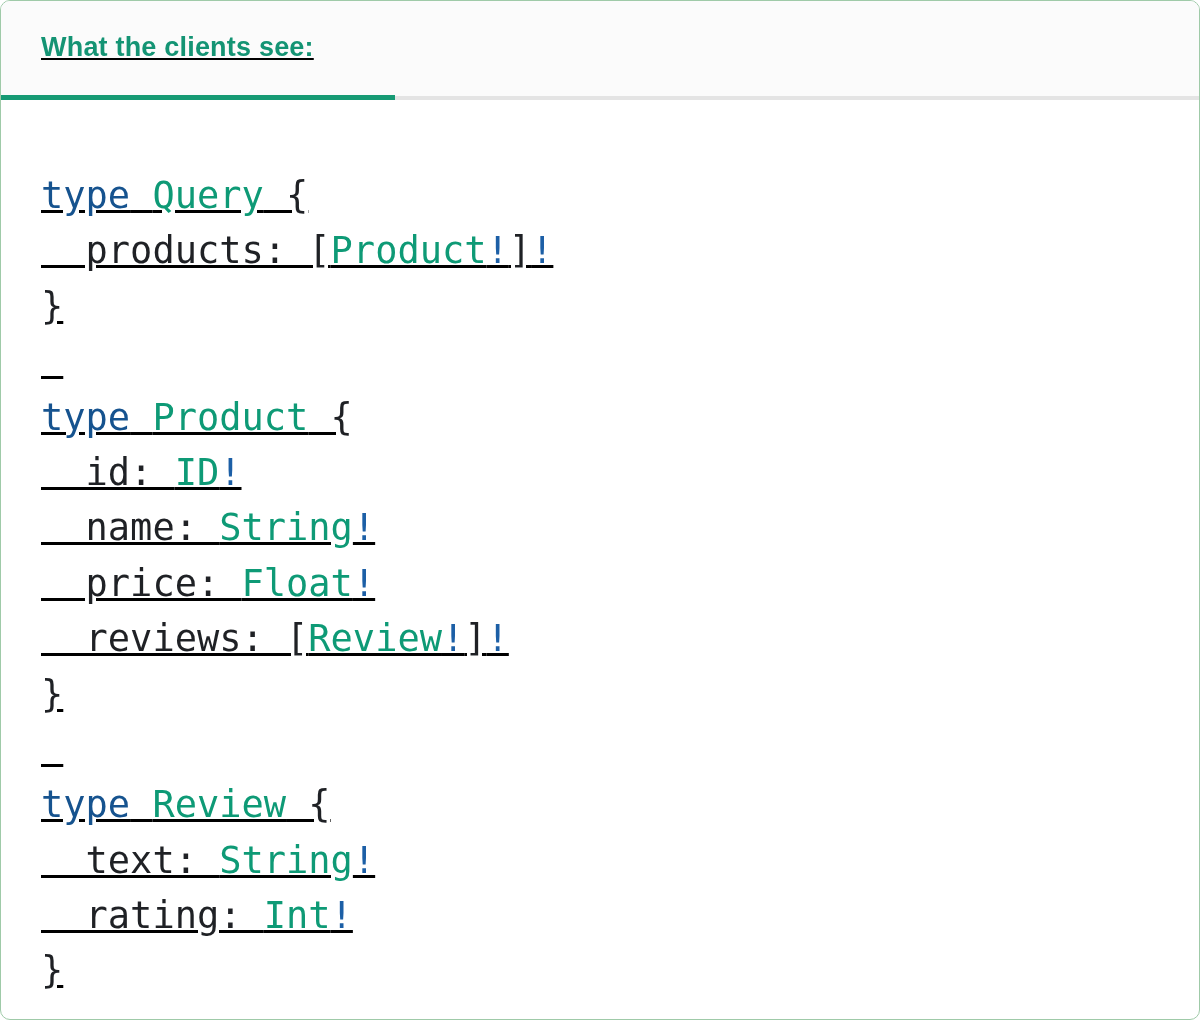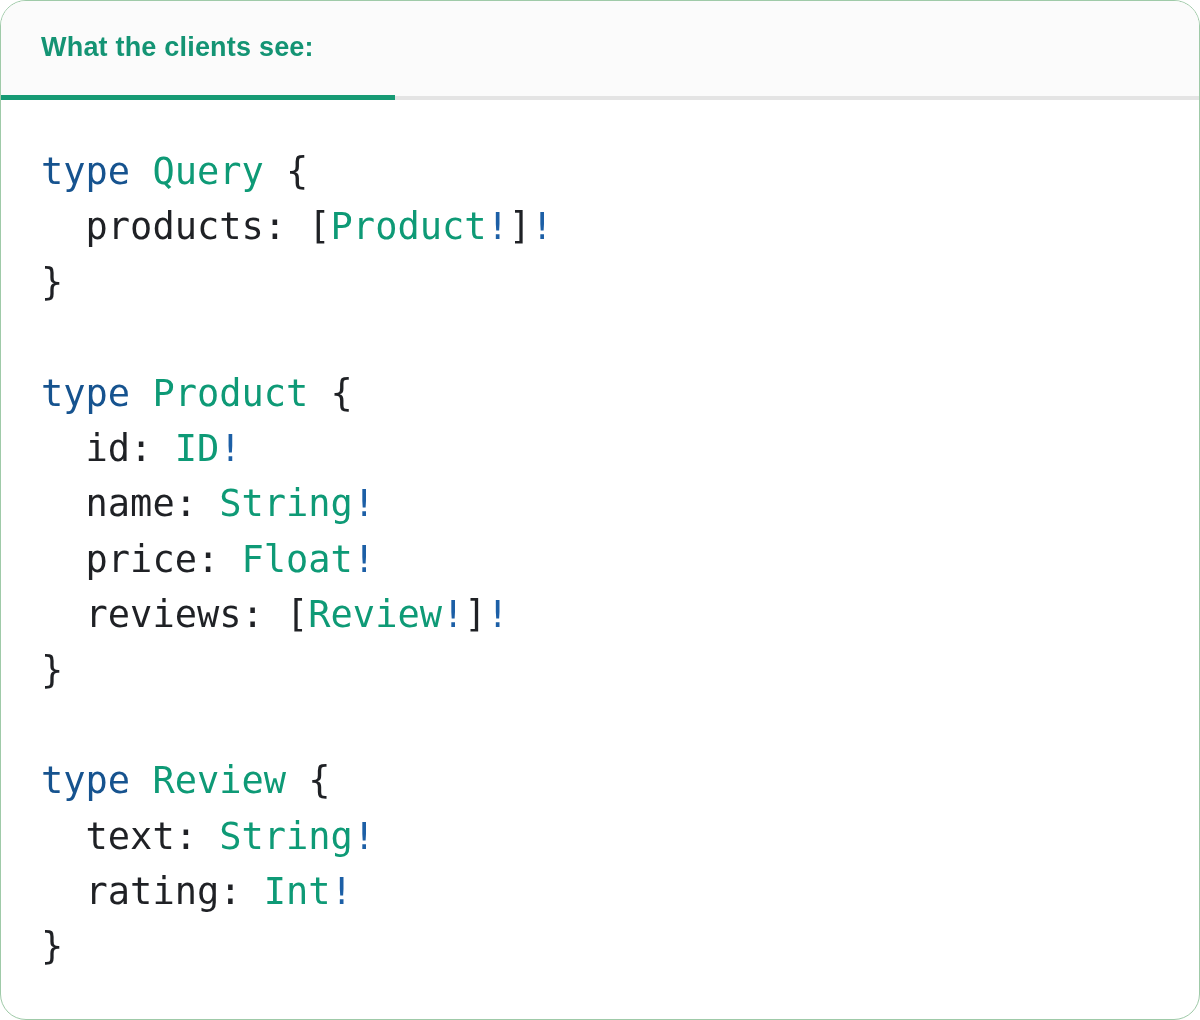--- a/index.html
+++ b/index.html
@@ -9,22 +9,23 @@
     height: 1020px;
     background: #ffffff;
     font-family: "Liberation Sans", sans-serif;
   }
   .card {
     position: absolute;
     inset: 0;
     box-sizing: border-box;
     background: #ffffff;
     border: 1px solid var(--card_border, #9fcaa8);
-    border-radius: 26px;
+    border-radius: 10px;
     overflow: hidden;
+    text-decoration: underline;
   }
   .card-header {
     position: relative;
     height: 99px;
     background: var(--header_bg, #fbfbfb);
     display: flex;
     align-items: center;
     padding: 0 40px;
     box-sizing: border-box;
   }
@@ -45,21 +46,21 @@
   }
   .header-underline-active {
     position: absolute;
     left: 0;
     bottom: 0;
     width: 394px;
     height: 5px;
     background: var(--tab_underline_active, #169a74);
   }
   .code-block {
-    margin: 44px 0 0 40px;
+    margin: 68px 0 0 40px;
     font-family: "DejaVu Sans Mono", "Liberation Mono", monospace;
     font-size: 37px;
     line-height: 55.4px;
     white-space: pre;
     color: var(--code_plain, #1f2125);
   }
   .code-line { height: 55.4px; }
   .tok-plain   { color: var(--code_plain, #1f2125); }
   .tok-keyword { color: var(--code_keyword, #16538f); }
   .tok-type    { color: var(--code_type, #0e9a76); }

